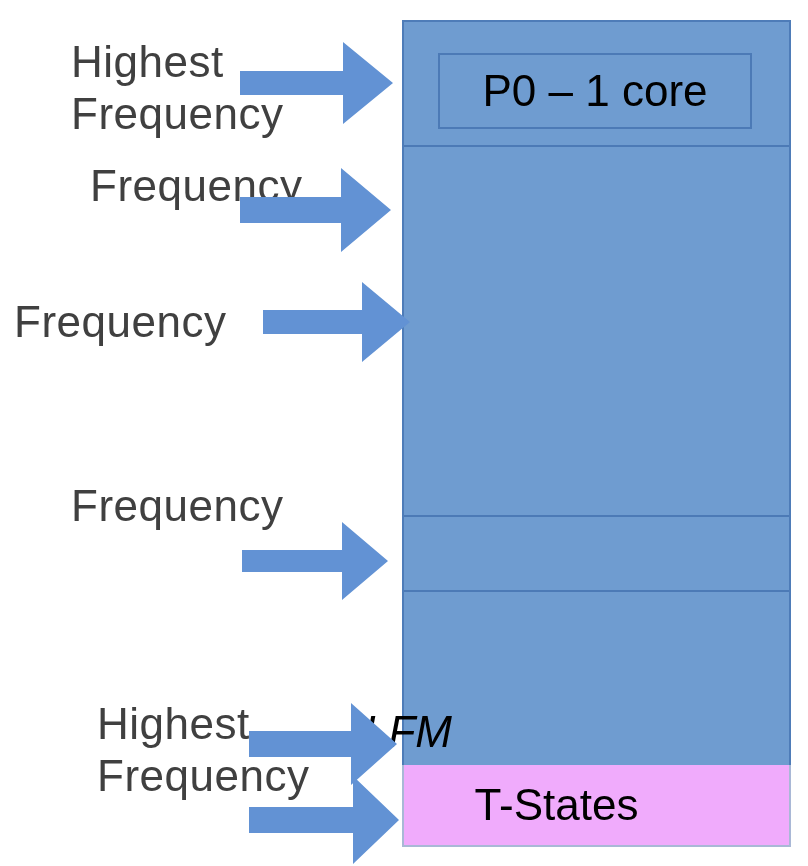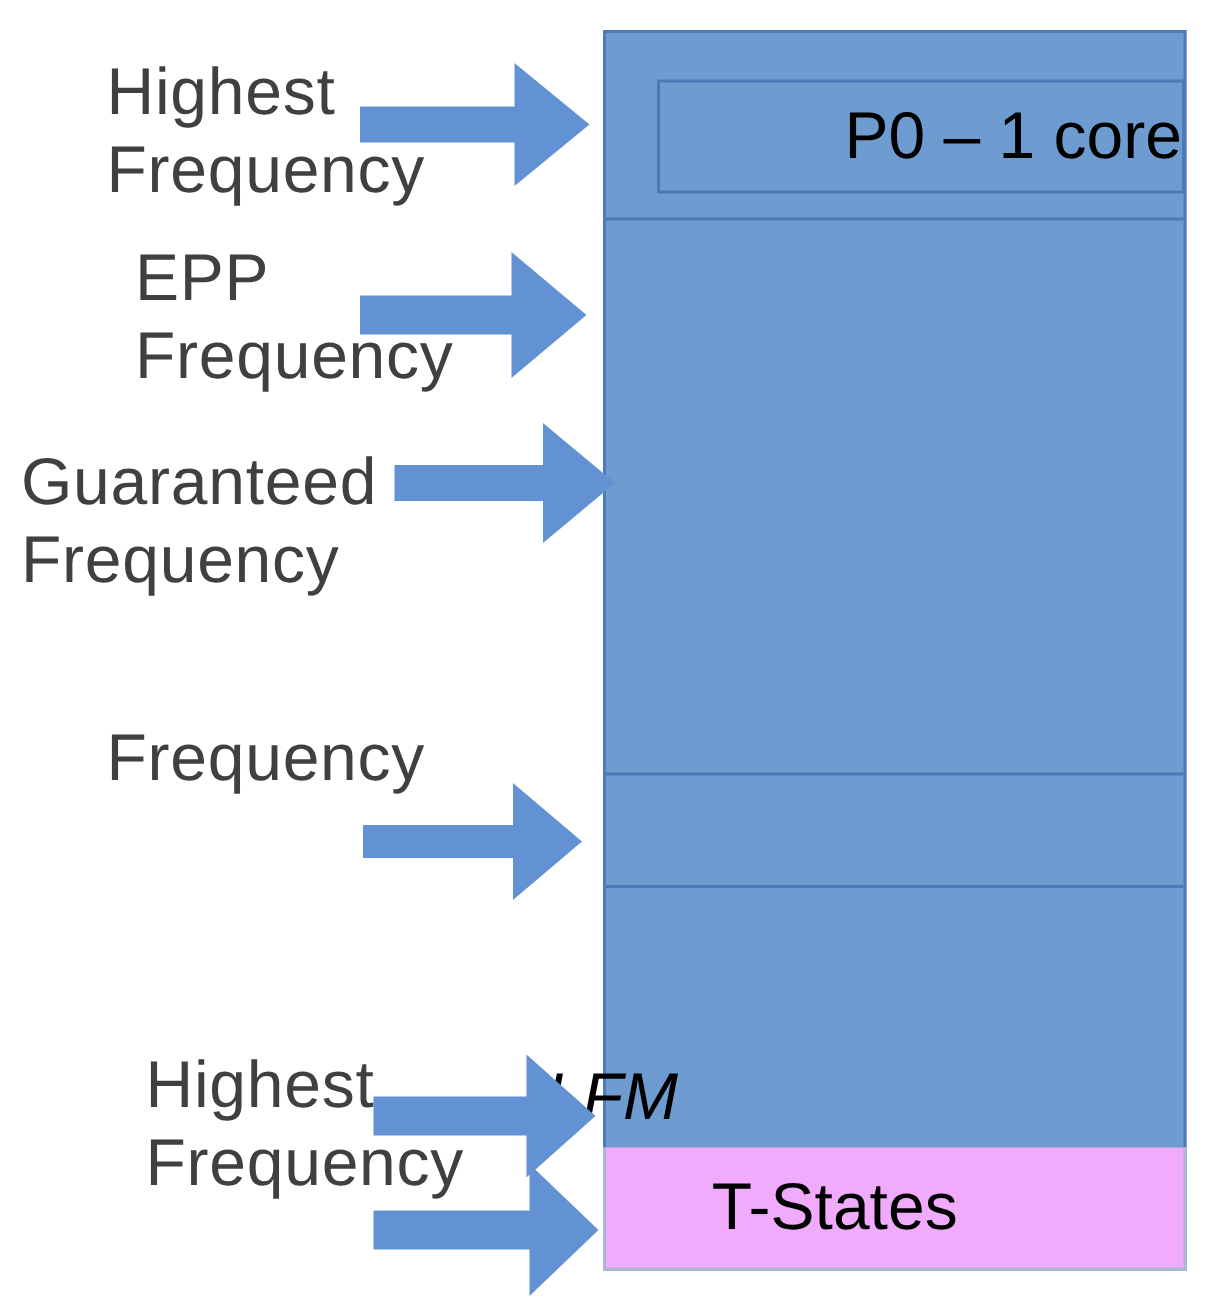--- a/index.html
+++ b/index.html
@@ -28,23 +28,23 @@
   #sec-p0{top:0;height:125px;border-bottom:2px solid #4C7AB6;}
   #sec-upper{top:125px;height:370px;border-bottom:2px solid #4C7AB6;}
   #sec-mid{top:495px;height:75px;border-bottom:2px solid #4C7AB6;}
   #sec-lfm{top:570px;height:183px;}
   #sec-tstates{
     position:absolute;left:-2px;top:743px;width:calc(100% + 4px);height:82px;
     background:#f0abfc;border:2px solid #A9B8D6;border-top:none;box-sizing:border-box;
     display:flex;align-items:center;justify-content:center;
   }
   .p0-box{
-    position:absolute;left:34px;top:31px;width:352px;height:76px;
+    position:absolute;left:34px;top:31px;width:314px;height:76px;
     border:2px solid #4C7AB6;box-sizing:border-box;
-    display:flex;align-items:center;justify-content:flex-end;
+    display:flex;align-items:center;justify-content:center;
   }
   .bar-text{font-size:44px;line-height:1;color:#000000;white-space:nowrap;}
   .shift-left{transform:translateX(-40px);}
   .caption-lfm{
     position:absolute;top:688px;left:0;width:100%;
     font-size:44px;line-height:1;transform:translateX(-40px);white-space:nowrap;font-style:italic;
   }
 
   
   svg.arrows{position:absolute;left:0;top:0;pointer-events:none;}
@@ -53,25 +53,23 @@
 </head>
 <body>
 
 <div class="canvas">
 
   <div class="freq-label" id="lbl-highest">
     <span>Highest</span>
     <span>Frequency</span>
   </div>
   <div class="freq-label" id="lbl-epp">
-    <span>EPP</span>
     <span>Frequency</span>
   </div>
   <div class="freq-label" id="lbl-guaranteed">
-    <span>Guaranteed</span>
     <span>Frequency</span>
   </div>
   <div class="freq-label" id="lbl-most">
     <span>Frequency</span>
   </div>
   <div class="freq-label" id="lbl-lowest">
     <span>Highest</span>
     <span>Frequency</span>
   </div>
 

